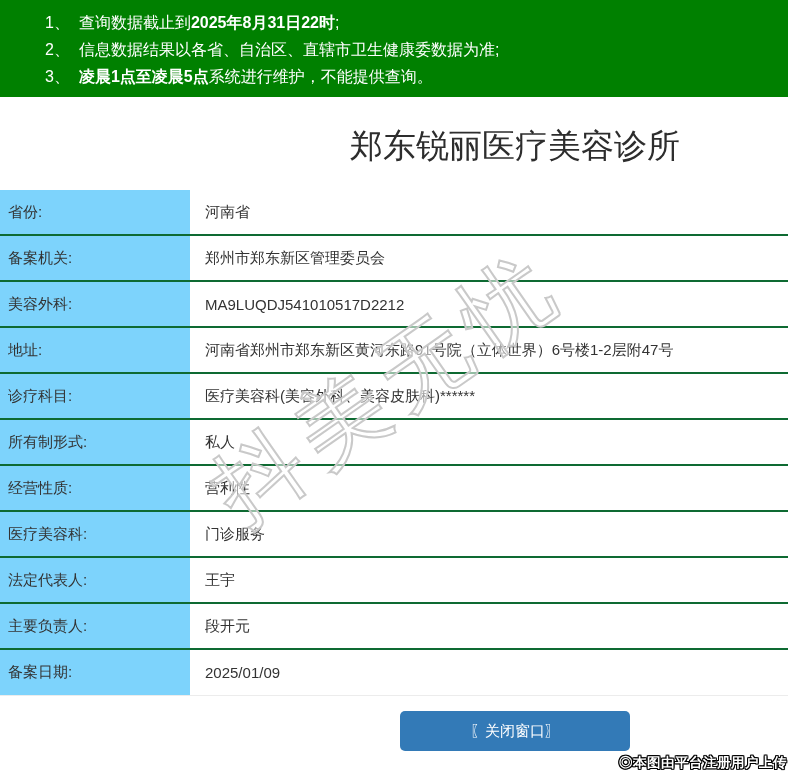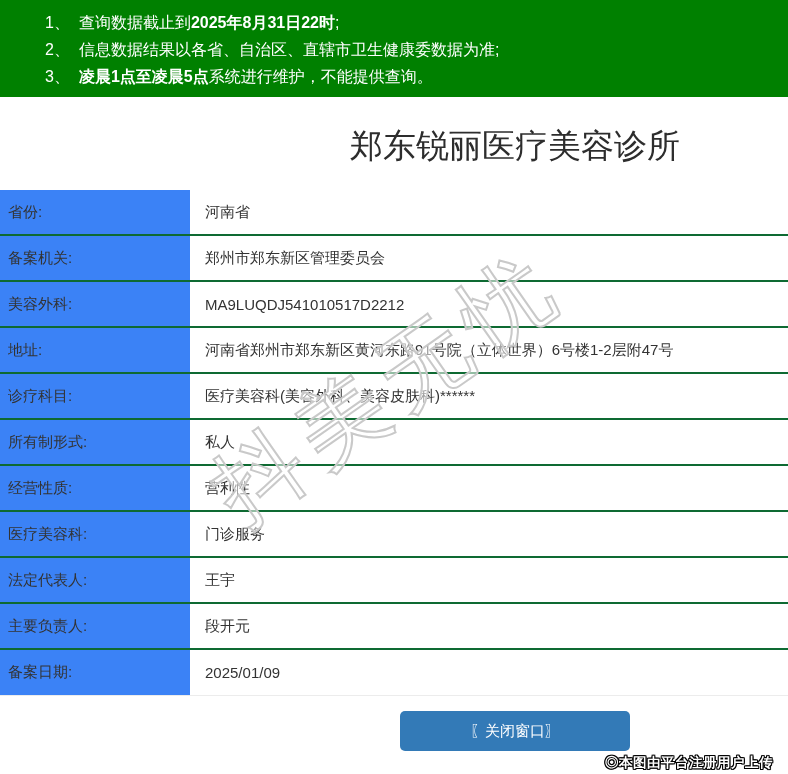--- a/index.html
+++ b/index.html
@@ -37,21 +37,21 @@
 
   .info-table { width:1030px; }
   .t-row {
     display:flex; align-items:stretch;
     min-height:46px;
     border-bottom:2px solid #0e6a32;
   }
   .t-row:last-child { border-bottom:1px solid #ececec; }
   .t-label {
     width:190px;
-    background:#3b82f6;
+    background:#7dd3fc;
     padding-left:8px;
     display:flex; align-items:center;
     font-size:15px; color:#333;
   }
   .t-value {
     flex:1;
     padding-left:15px;
     display:flex; align-items:center;
     font-size:15px; color:#333;
     white-space:nowrap;
@@ -77,21 +77,21 @@
     transform:translate(-50%,-50%) rotate(-35deg);
     font-size:88px;
     letter-spacing:12px;
     white-space:nowrap;
     color:rgba(255,255,255,0.55);
     -webkit-text-stroke:2px #c9c9c9;
     pointer-events:none;
   }
   .wm-corner {
     position:absolute;
-    right:15px; bottom:2px;
+    right:1px; bottom:2px;
     color:#fff;
     font-size:13.5px;
     font-weight:bold;
     letter-spacing:0.5px;
     text-shadow:
       -1px -1px 0 #000, 1px -1px 0 #000, -1px 1px 0 #000, 1px 1px 0 #000,
       0 -1px 0 #000, 0 1px 0 #000, -1px 0 0 #000, 1px 0 0 #000;
     pointer-events:none;
   }
 </style>

